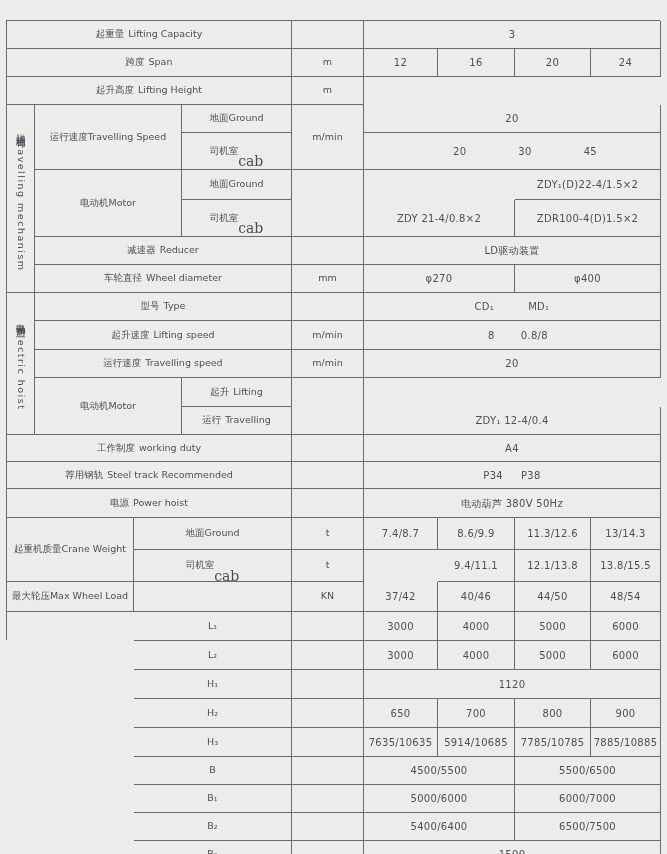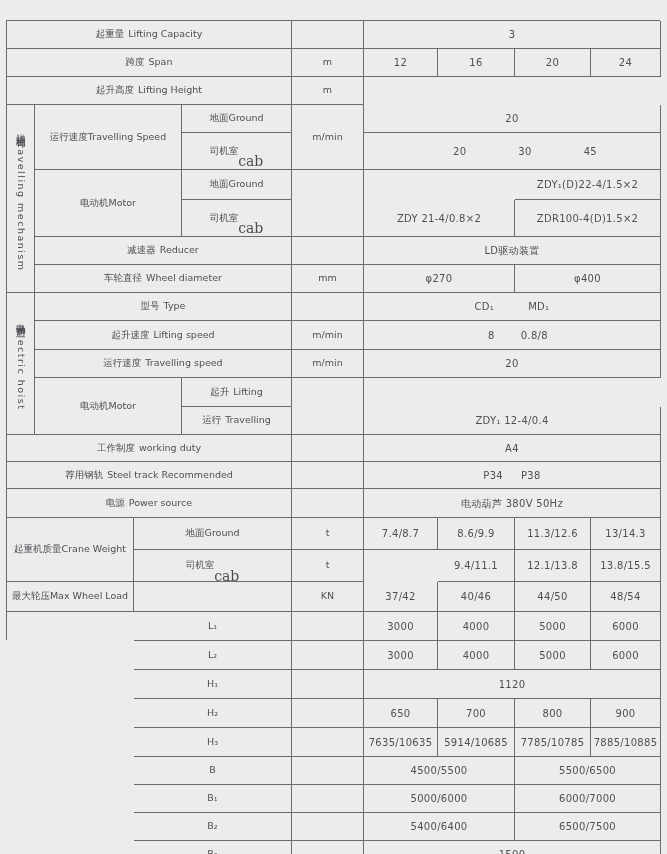--- a/index.html
+++ b/index.html
@@ -249,21 +249,21 @@
   <div class="c" style="grid-area:16/5/17/6">
       <span></span>
     </div>
   <div class="c val sp" style="grid-area:16/6/17/10;gap:18px">
     <span>P34</span>
     <span>P38</span>
   </div>
 
   <div class="c" style="grid-area:17/1/18/5">
       <span>电源</span>
-      <span>Power source</span>
+      <span>Power hoist</span>
     </div>
   <div class="c" style="grid-area:17/5/18/6">
       <span></span>
     </div>
   <div class="c val" style="grid-area:17/6/18/10">
       <span>电动葫芦  380V  50Hz</span>
     </div>
 
   <div class="c col" style="grid-area:18/1/20/3">
       <span>起重机质量</span>

